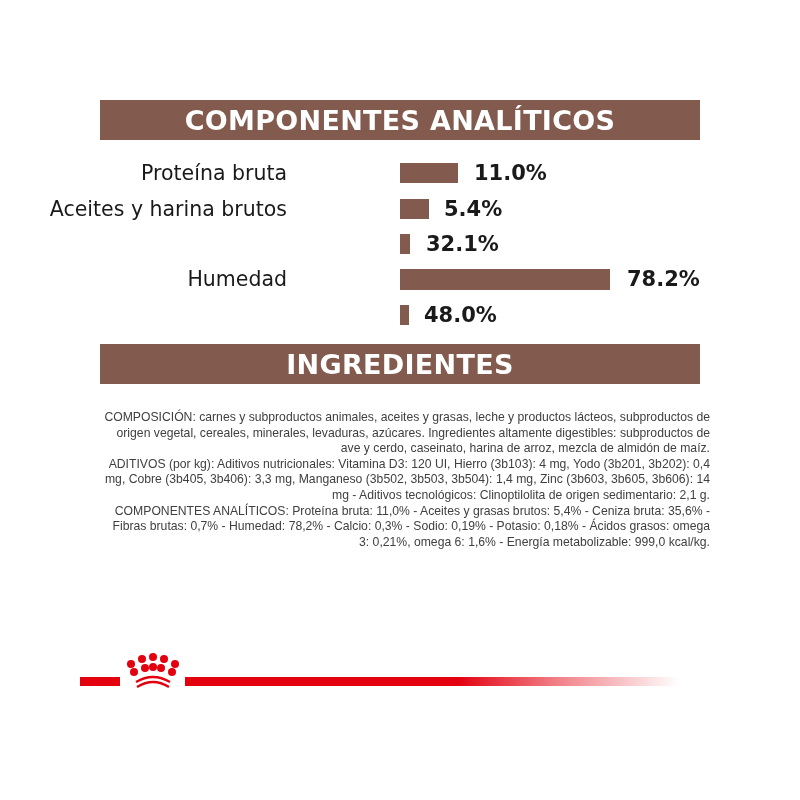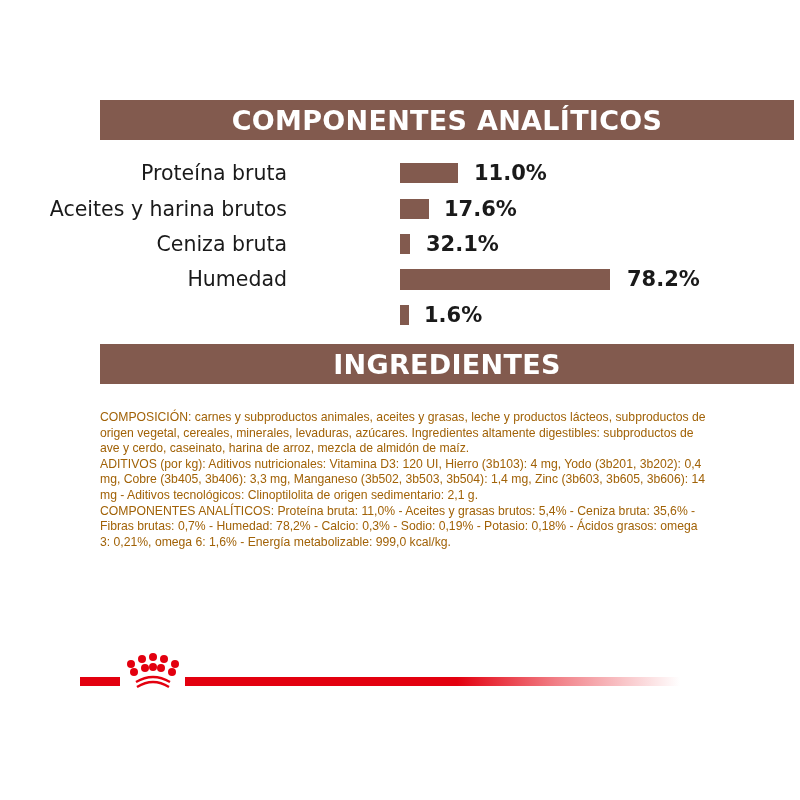--- a/index.html
+++ b/index.html
@@ -1,30 +1,30 @@
 <!DOCTYPE html>
 <html><head>
 <meta charset="utf-8">
 <style>
   html, body { margin:0; padding:0; }
   body { width:800px; height:800px; background:#ffffff; position:relative; overflow:hidden;
          font-family: "DejaVu Sans", "Liberation Sans", sans-serif; color:#1a1a1a; }
-  .banner { position:absolute; left:100px; width:694px; height:40px; background:#825a4e;
+  .banner { position:absolute; left:100px; width:600px; height:40px; background:#825a4e;
             color:#ffffff; font-weight:bold; text-align:center; line-height:42px; font-size:27px;
             letter-spacing:0.3px; font-family:"DejaVu Sans", sans-serif; }
   #banner-analiticos { top:100px; }
   #banner-ingredientes { top:344px; }
   .row { position:absolute; left:0; width:704px; height:24px; }
   .row .label { position:absolute; right:417px; top:0; font-size:20.5px; line-height:24px; white-space:nowrap;
                 font-family:"DejaVu Sans", sans-serif; }
   .row .bar { position:absolute; left:400px; top:2px; height:20px; background:#825a4e; }
   .row .val { position:absolute; top:0; font-size:21px; font-weight:bold; line-height:24px; white-space:nowrap;
               font-family:"DejaVu Sans", sans-serif; }
   .ingredients { position:absolute; left:100px; top:410px; width:610px; font-size:12.2px; line-height:15.6px;
-                 color:#a16207; font-family:"Liberation Sans", sans-serif; }
+                 color:#404040; font-family:"Liberation Sans", sans-serif;text-align:right; }
   .ingredients p { margin:0; }
   .logo-band { position:absolute; left:80px; top:672px; width:600px; height:18px; }
   .line-left { position:absolute; left:0; top:5px; width:40px; height:9px; background:#e3000f; }
   .line-right { position:absolute; left:105px; top:5px; width:495px; height:9px;
                 background:linear-gradient(to right, #e3000f 0%, #e3000f 55%, rgba(227,0,15,0.5) 75%, rgba(227,0,15,0) 100%); }
   .crown { position:absolute; left:42px; top:-20px; width:62px; height:40px; }
 </style>
 </head>
 <body>
 
@@ -32,35 +32,34 @@
 
 <div>
   <div class="row" style="top:161px">
     <span class="label">Proteína bruta</span>
     <div class="bar" style="width:58px"></div>
     <span class="val" style="left:474px">11.0%</span>
   </div>
   <div class="row" style="top:197px">
     <span class="label">Aceites y harina brutos</span>
     <div class="bar" style="width:29px"></div>
-    <span class="val" style="left:444px">17.6%</span>
+    <span class="val" style="left:444px">5.4%</span>
   </div>
   <div class="row" style="top:232px">
-    <span class="label">Ceniza bruta</span>
     <div class="bar" style="width:10px"></div>
     <span class="val" style="left:426px">32.1%</span>
   </div>
   <div class="row" style="top:267px">
     <span class="label">Humedad</span>
     <div class="bar" style="width:210px; height:21px"></div>
     <span class="val" style="left:627px">78.2%</span>
   </div>
   <div class="row" style="top:303px">
     <div class="bar" style="width:9px"></div>
-    <span class="val" style="left:424px">1.6%</span>
+    <span class="val" style="left:424px">48.0%</span>
   </div>
 </div>
 
 <div id="banner-ingredientes" class="banner">INGREDIENTES</div>
 
 <div class="ingredients">
   <p>COMPOSICIÓN: carnes y subproductos animales, aceites y grasas, leche y productos lácteos, subproductos de origen vegetal, cereales, minerales, levaduras, azúcares. Ingredientes altamente digestibles: subproductos de ave y cerdo, caseinato, harina de arroz, mezcla de almidón de maíz.</p>
   <p>ADITIVOS (por kg): Aditivos nutricionales: Vitamina D3: 120 UI, Hierro (3b103): 4 mg, Yodo (3b201, 3b202): 0,4 mg, Cobre (3b405, 3b406): 3,3 mg, Manganeso (3b502, 3b503, 3b504): 1,4 mg, Zinc (3b603, 3b605, 3b606): 14 mg - Aditivos tecnológicos: Clinoptilolita de origen sedimentario: 2,1 g.</p>
   <p>COMPONENTES ANALÍTICOS: Proteína bruta: 11,0% - Aceites y grasas brutos: 5,4% - Ceniza bruta: 35,6% - Fibras brutas: 0,7% - Humedad: 78,2% - Calcio: 0,3% - Sodio: 0,19% - Potasio: 0,18% - Ácidos grasos: omega 3: 0,21%, omega 6: 1,6% - Energía metabolizable: 999,0 kcal/kg.</p>
 </div>

